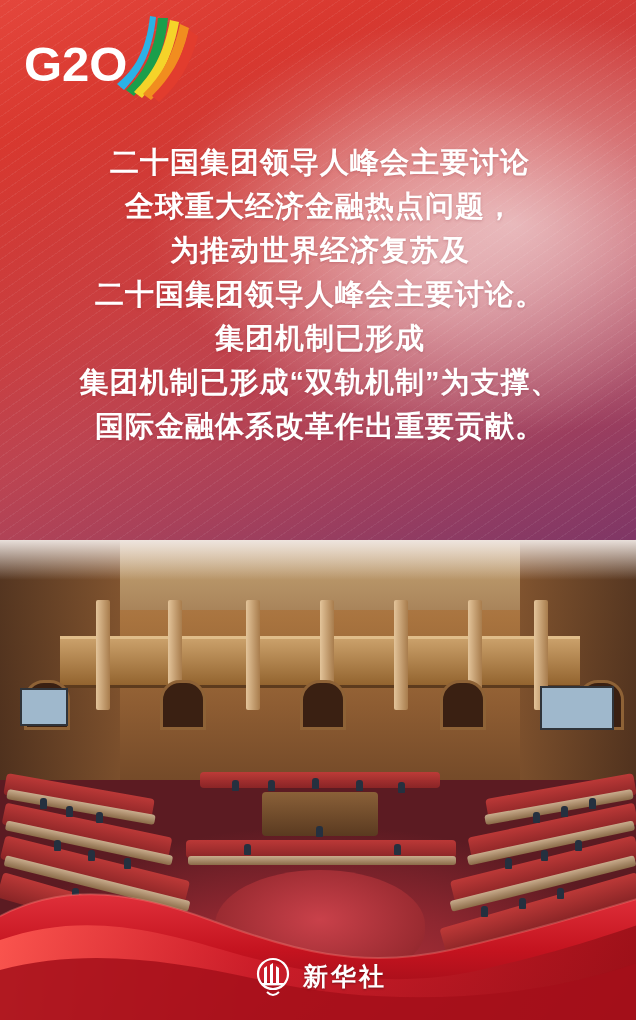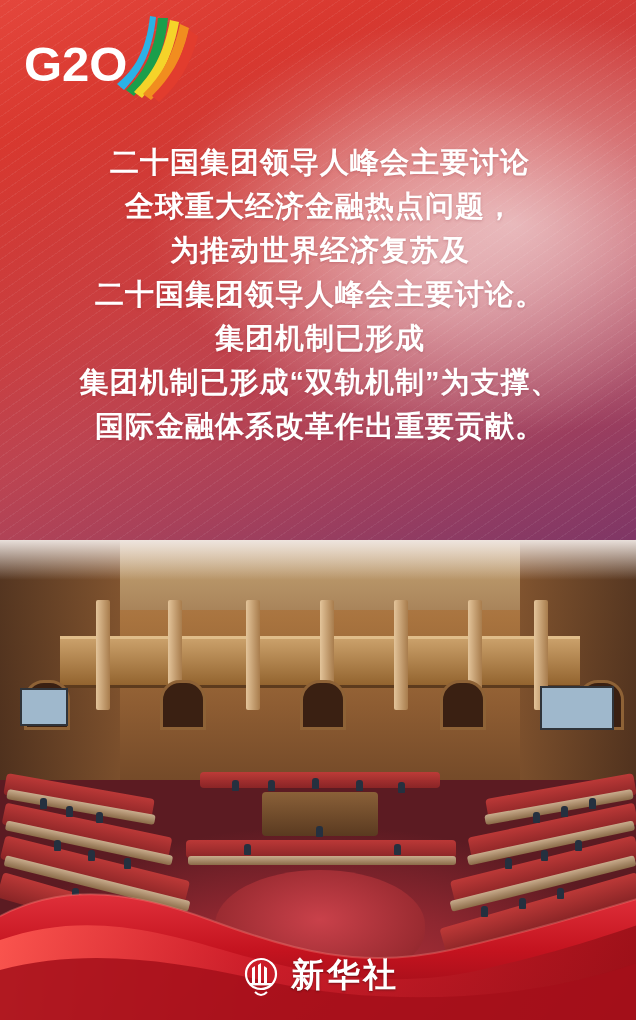--- a/index.html
+++ b/index.html
@@ -224,21 +224,21 @@
     align-items: center;
     justify-content: center;
     gap: 10px;
   }
   .brand-mark {
     width: 40px; height: 44px;
     flex: 0 0 auto;
   }
   .brand-text {
     color: #ffffff;
-    font-size: 33px;
+    font-size: 25px;
     font-weight: bold;
     letter-spacing: 3px;
     font-family: "Liberation Serif", serif;
     text-shadow: 0 1px 2px rgba(0,0,0,0.35);
   }
 </style>
 </head>
 <body>
 
 <div class="poster">

